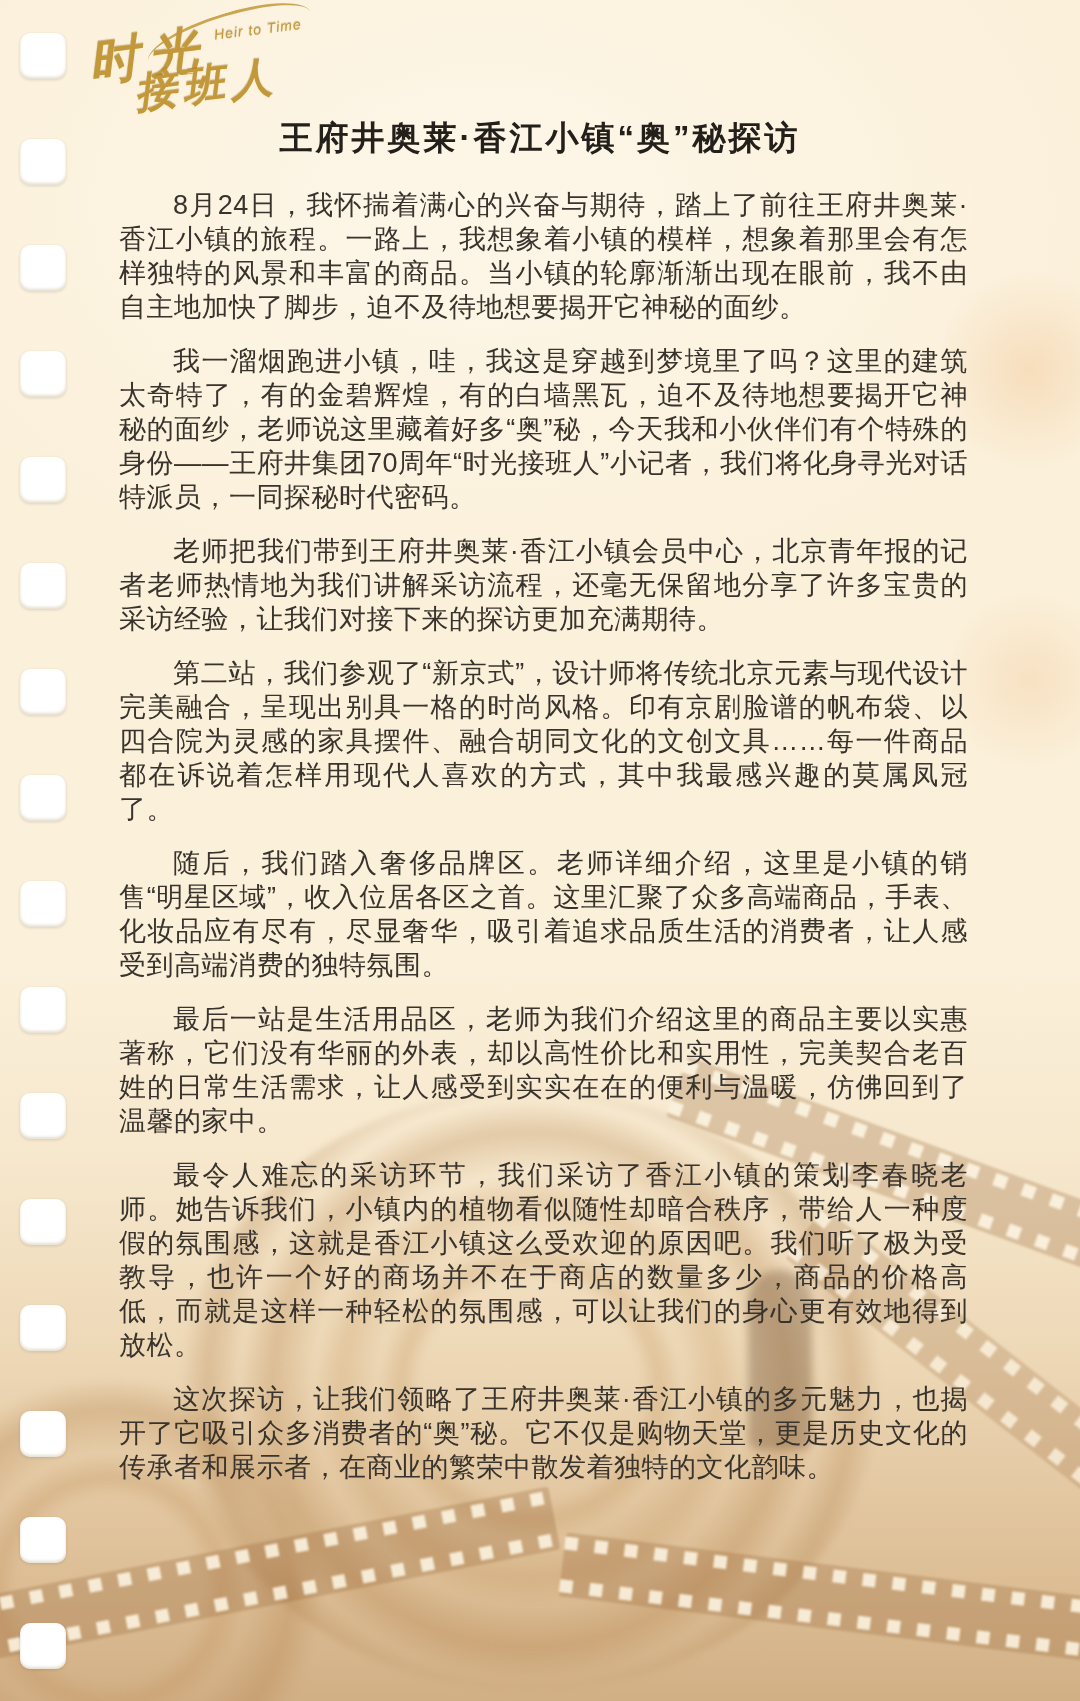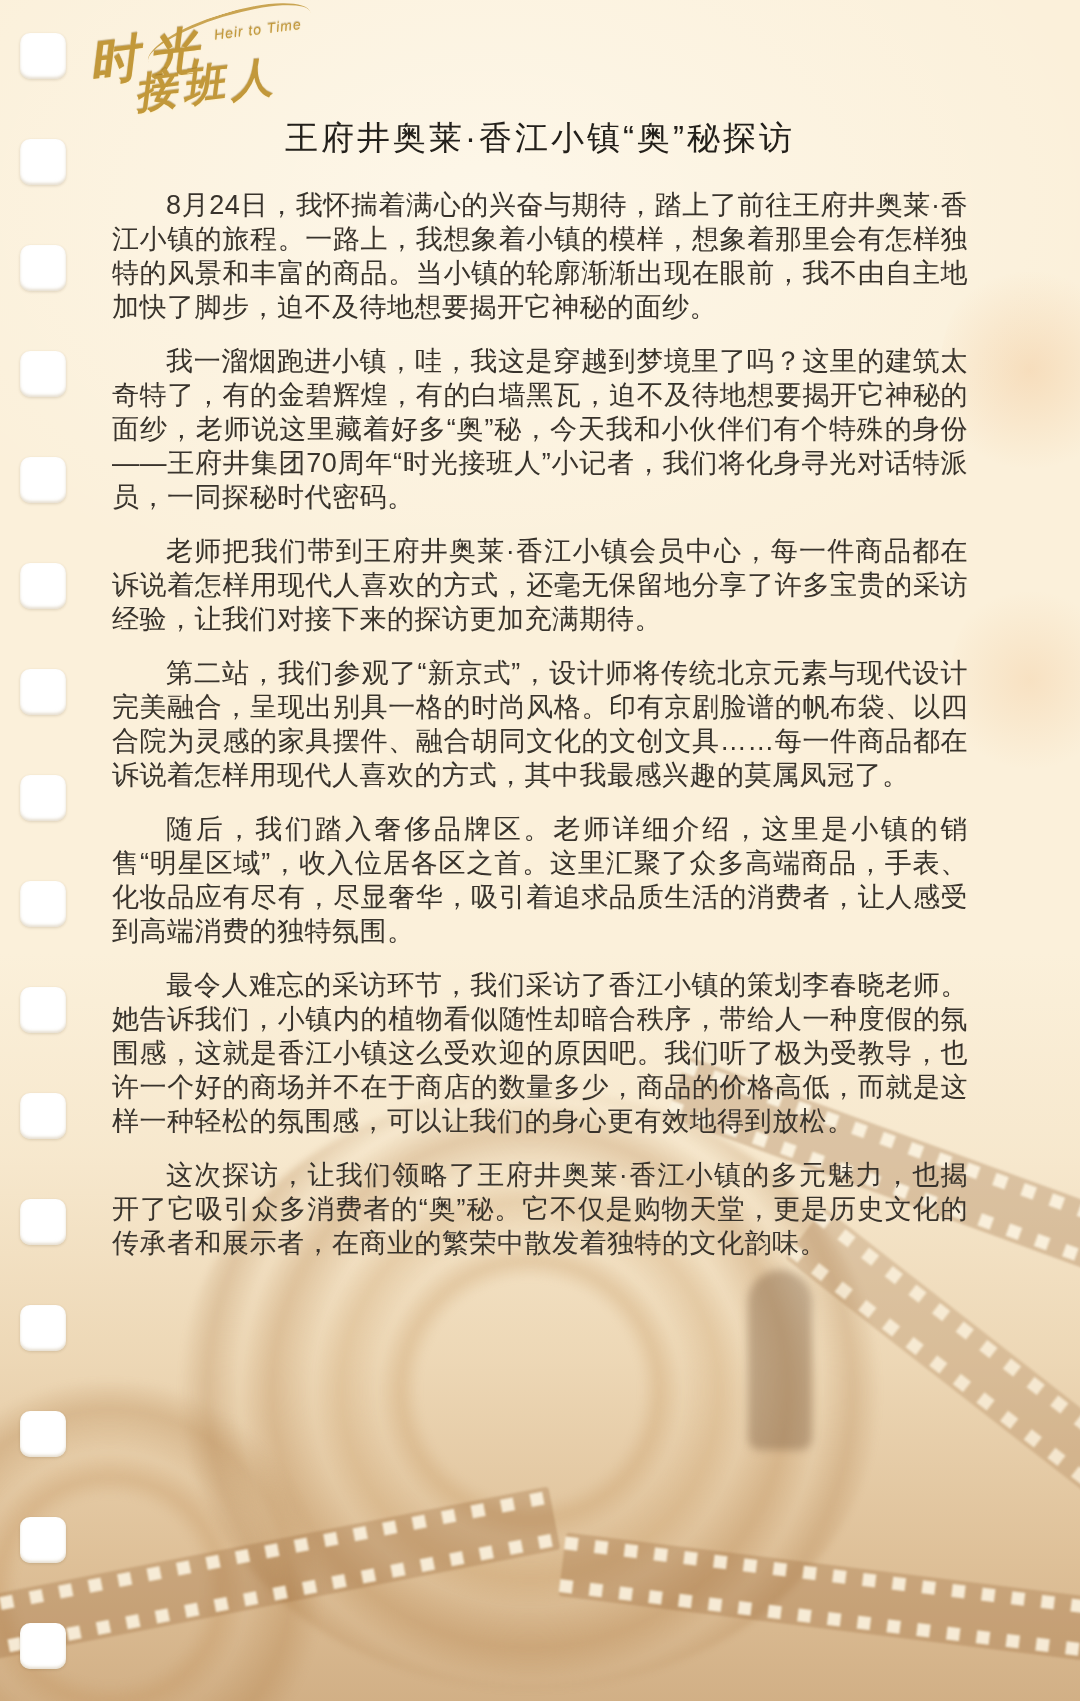--- a/index.html
+++ b/index.html
@@ -69,28 +69,28 @@
     transform:rotate(-7deg);
     text-shadow:0 1px 1px rgba(255,240,200,.8), 0 -1px 1px rgba(130,95,25,.45);}
   .logo-l1{display:block;font-size:50px;font-weight:bold;font-style:italic;letter-spacing:10px;line-height:1;}
   .logo-l2{display:block;margin:-10px 0 0 42px;font-size:42px;font-weight:bold;font-style:italic;letter-spacing:6px;line-height:1;}
   .logo-en{position:absolute;top:4px;left:128px;font-size:14px;font-style:italic;letter-spacing:1px;}
   .logo-swoosh{position:absolute;top:-8px;left:58px;width:170px;height:46px;
     border-top:3px solid var(--gold);border-radius:50%;transform:rotate(-10deg);opacity:.85;}
   
   .title{
     position:absolute;top:116px;left:0;width:1080px;margin:0;text-align:center;
-    font-size:33px;font-weight:normal;letter-spacing:3px;color:var(--title);
+    font-size:33px;font-weight:bold;letter-spacing:3px;color:var(--title);
   }
   .content{
     position:absolute;top:188px;left:112px;width:856px;
     font-size:27px;line-height:34px;letter-spacing:.5px;color:var(--ink);
     text-align:justify;
   }
-  .content p{margin:0 0 20px 0;text-indent:2em;}
+  .content p{margin:0 0 20px 7px;text-indent:2em;}
 </style>
 </head>
 <body>
 
 <div class="page">
 
   <div class="wm wm-wash"></div>
   <div class="wm wm-reel"></div>
   <div class="wm wm-reel2"></div>
   <div class="wm strip strip1"></div>
@@ -125,21 +125,22 @@
     <span class="logo-l1">时光</span>
     <span class="logo-en">Heir to Time</span>
     <span class="logo-l2">接班人</span>
   </div>
 
   <h1 class="title">王府井奥莱·香江小镇“奥”秘探访</h1>
 
   <div class="content">
     <p>8月24日，我怀揣着满心的兴奋与期待，踏上了前往王府井奥莱·香江小镇的旅程。一路上，我想象着小镇的模样，想象着那里会有怎样独特的风景和丰富的商品。当小镇的轮廓渐渐出现在眼前，我不由自主地加快了脚步，迫不及待地想要揭开它神秘的面纱。</p>
     <p>我一溜烟跑进小镇，哇，我这是穿越到梦境里了吗？这里的建筑太奇特了，有的金碧辉煌，有的白墙黑瓦，迫不及待地想要揭开它神秘的面纱，老师说这里藏着好多“奥”秘，今天我和小伙伴们有个特殊的身份——王府井集团70周年“时光接班人”小记者，我们将化身寻光对话特派员，一同探秘时代密码。</p>
-    <p>老师把我们带到王府井奥莱·香江小镇会员中心，每一件商品都在诉说着怎样用现代人喜欢的方式，还毫无保留地分享了许多宝贵的采访经验，让我们对接下来的探访更加充满期待。</p>
+    <p>老师把我们带到王府井奥莱·香江小镇会员中心，北京青年报的记者老师热情地为我们讲解采访流程，还毫无保留地分享了许多宝贵的采访经验，让我们对接下来的探访更加充满期待。</p>
     <p>第二站，我们参观了“新京式”，设计师将传统北京元素与现代设计完美融合，呈现出别具一格的时尚风格。印有京剧脸谱的帆布袋、以四合院为灵感的家具摆件、融合胡同文化的文创文具……每一件商品都在诉说着怎样用现代人喜欢的方式，其中我最感兴趣的莫属凤冠了。</p>
     <p>随后，我们踏入奢侈品牌区。老师详细介绍，这里是小镇的销售“明星区域”，收入位居各区之首。这里汇聚了众多高端商品，手表、化妆品应有尽有，尽显奢华，吸引着追求品质生活的消费者，让人感受到高端消费的独特氛围。</p>
+    <p>最后一站是生活用品区，老师为我们介绍这里的商品主要以实惠著称，它们没有华丽的外表，却以高性价比和实用性，完美契合老百姓的日常生活需求，让人感受到实实在在的便利与温暖，仿佛回到了温馨的家中。</p>
     <p>最令人难忘的采访环节，我们采访了香江小镇的策划李春晓老师。她告诉我们，小镇内的植物看似随性却暗合秩序，带给人一种度假的氛围感，这就是香江小镇这么受欢迎的原因吧。我们听了极为受教导，也许一个好的商场并不在于商店的数量多少，商品的价格高低，而就是这样一种轻松的氛围感，可以让我们的身心更有效地得到放松。</p>
     <p>这次探访，让我们领略了王府井奥莱·香江小镇的多元魅力，也揭开了它吸引众多消费者的“奥”秘。它不仅是购物天堂，更是历史文化的传承者和展示者，在商业的繁荣中散发着独特的文化韵味。</p>
 
   </div>
 
 </div>
 
 </body></html>

